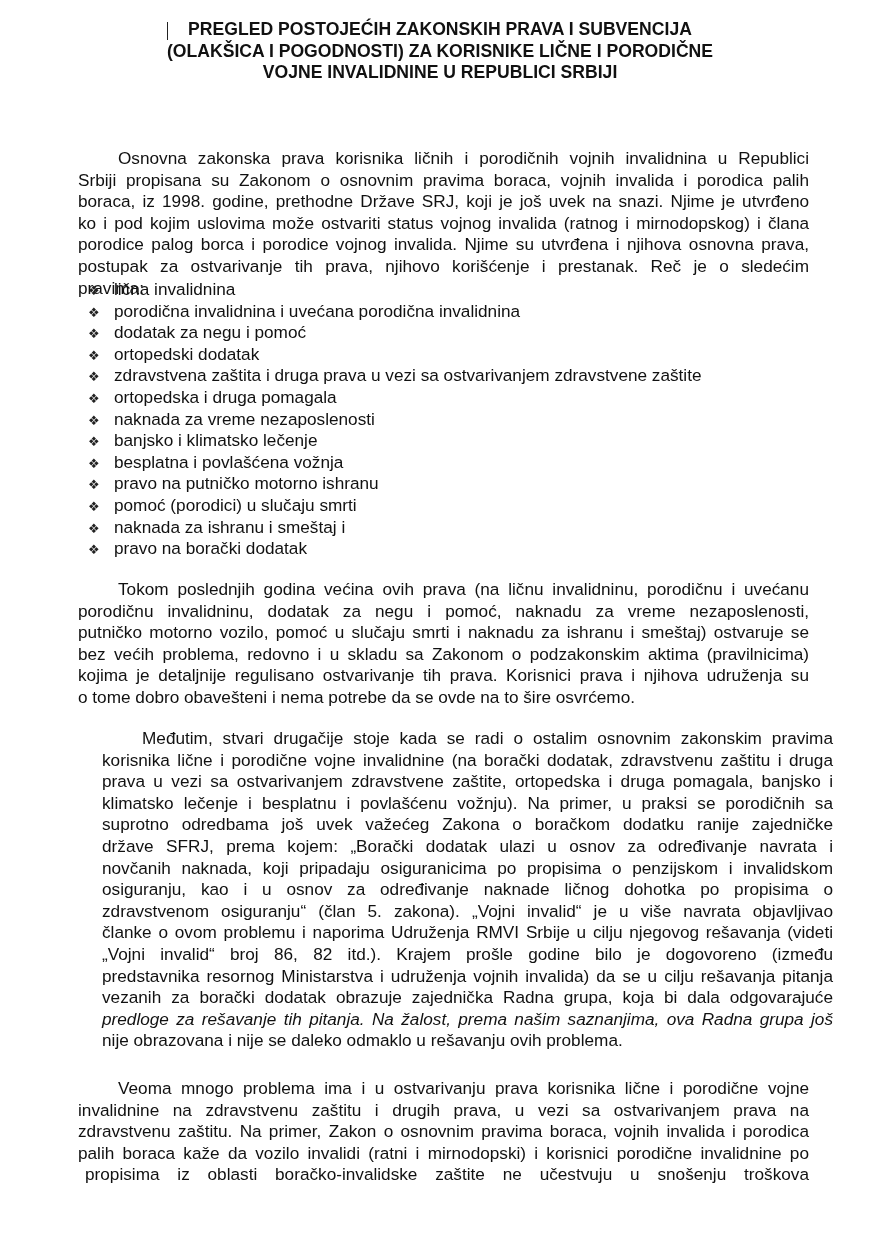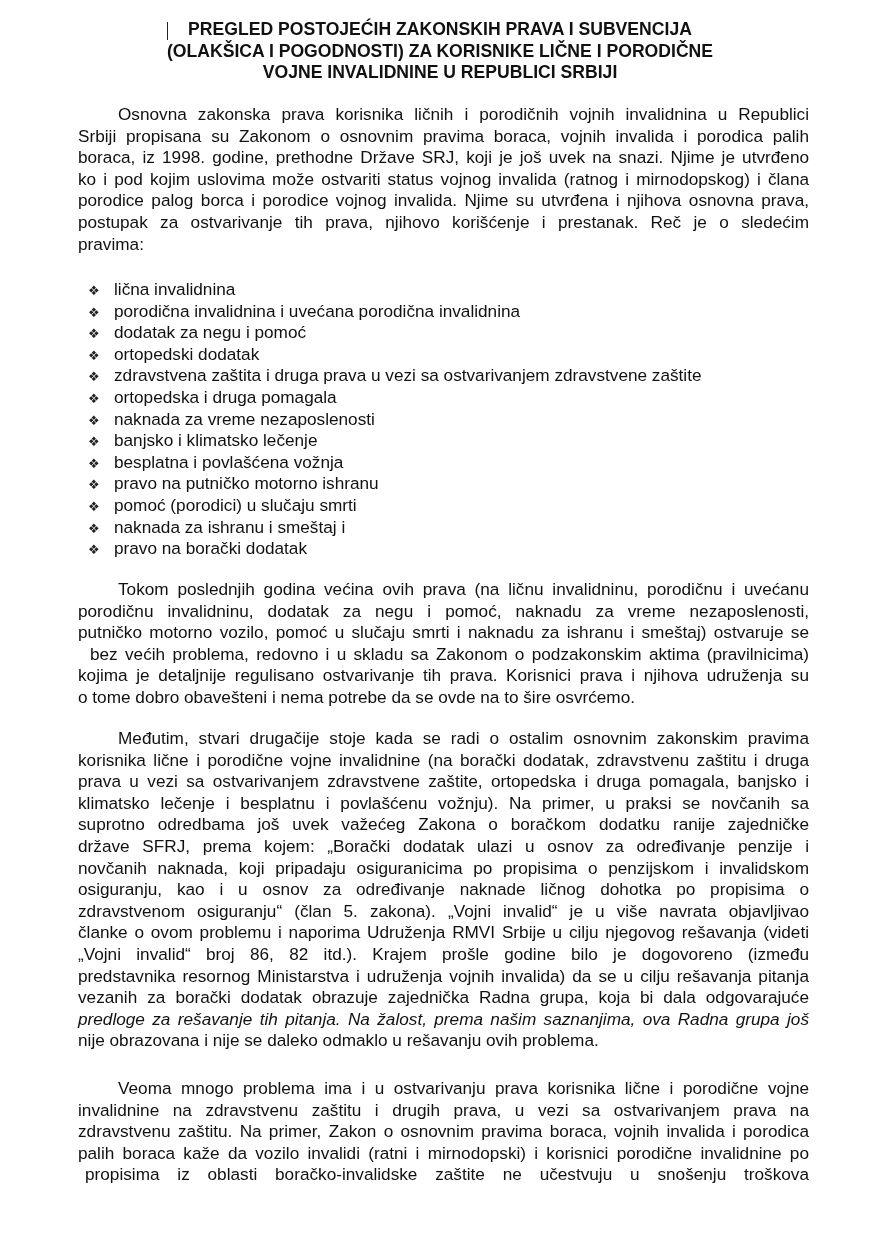--- a/index.html
+++ b/index.html
@@ -26,37 +26,37 @@
   .para .ln.last { text-align-last: left; }
   .para .ln.first { text-indent: 40px; }
   .list {
     position: absolute; left: 88px; top: 279px; margin: 0; padding: 0; list-style: none;
     font-size: 17.2px; line-height: 21.6px; color: #111;
   }
   .list li { display: flex; align-items: baseline; white-space: nowrap; height: 21.6px; }
   .list .bullet { width: 26px; font-size: 13px; color: #222; flex: 0 0 26px; }
   #p1 { top: 104px; }
   #p2 { top: 579px; }
-  #p3 { top: 728px; }
+  #p3 { top: 728px; margin-left: 24px; }
   #p4 { top: 1078px; }
 </style>
 </head>
 <body>
 
 <div class="page">
   <div class="cursor"></div>
 
   <div class="title">
     <span class="line">PREGLED POSTOJEĆIH ZAKONSKIH PRAVA I SUBVENCIJA</span>
     <span class="line">(OLAKŠICA I POGODNOSTI) ZA KORISNIKE LIČNE I PORODIČNE</span>
     <span class="line">VOJNE INVALIDNINE U REPUBLICI SRBIJI</span>
   </div>
 
   <div class="para" id="p1">
-    <span class="ln first" style="white-space: nowrap; word-spacing: 0px;">Osnovna zakonska prava korisnika ličnih i porodičnih vojnih invalidnina u Republici</span>
+    <span class="ln first" style="white-space: nowrap; word-spacing: 0px; margin-top: 44px;">Osnovna zakonska prava korisnika ličnih i porodičnih vojnih invalidnina u Republici</span>
     <span class="ln" style="white-space: nowrap; word-spacing: 0px;">Srbiji propisana su Zakonom o osnovnim pravima boraca, vojnih invalida i porodica palih</span>
     <span class="ln" style="white-space: nowrap; word-spacing: 0px;">boraca, iz 1998. godine, prethodne Države SRJ, koji je još uvek na snazi. Njime je utvrđeno</span>
     <span class="ln" style="white-space: nowrap; word-spacing: 0px;">ko i pod kojim uslovima može ostvariti status vojnog invalida (ratnog i mirnodopskog) i člana</span>
     <span class="ln" style="white-space: nowrap; word-spacing: 0px;">porodice palog borca i porodice vojnog invalida. Njime su utvrđena i njihova osnovna prava,</span>
     <span class="ln" style="white-space: nowrap; word-spacing: 0px;">postupak za ostvarivanje tih prava, njihovo korišćenje i prestanak. Reč je o sledećim</span>
     <span class="ln last">pravima:</span>
   </div>
 
   <ul class="list">
     <li>
@@ -110,32 +110,32 @@
     <li>
         <span class="bullet">❖</span>
         <span>pravo na borački dodatak</span>
       </li>
   </ul>
 
   <div class="para" id="p2">
     <span class="ln first" style="white-space: nowrap; word-spacing: 0px;">Tokom poslednjih godina većina ovih prava (na ličnu invalidninu, porodičnu i uvećanu</span>
     <span class="ln" style="white-space: nowrap; word-spacing: 0px;">porodičnu invalidninu, dodatak za negu i pomoć, naknadu za vreme nezaposlenosti,</span>
     <span class="ln" style="white-space: nowrap; word-spacing: 0px;">putničko motorno vozilo, pomoć u slučaju smrti i naknadu za ishranu i smeštaj) ostvaruje se</span>
-    <span class="ln" style="white-space: nowrap; word-spacing: 0px; margin-left: 12px;">bez većih problema, redovno i u skladu sa Zakonom o podzakonskim aktima (pravilnicima)</span>
+    <span class="ln" style="white-space: nowrap; word-spacing: 0px;">bez većih problema, redovno i u skladu sa Zakonom o podzakonskim aktima (pravilnicima)</span>
     <span class="ln" style="white-space: nowrap; word-spacing: 0px;">kojima je detaljnije regulisano ostvarivanje tih prava. Korisnici prava i njihova udruženja su</span>
     <span class="ln last">o tome dobro obavešteni i nema potrebe da se ovde na to šire osvrćemo.</span>
   </div>
 
   <div class="para" id="p3">
     <span class="ln first" style="white-space: nowrap; word-spacing: 0px;">Međutim, stvari drugačije stoje kada se radi o ostalim osnovnim zakonskim pravima</span>
     <span class="ln" style="white-space: nowrap; word-spacing: 0px;">korisnika lične i porodične vojne invalidnine (na borački dodatak, zdravstvenu zaštitu i druga</span>
     <span class="ln" style="white-space: nowrap; word-spacing: 0px;">prava u vezi sa ostvarivanjem zdravstvene zaštite, ortopedska i druga pomagala, banjsko i</span>
-    <span class="ln" style="white-space: nowrap; word-spacing: 0px;">klimatsko lečenje i besplatnu i povlašćenu vožnju). Na primer, u praksi se novčanih sa</span>
+    <span class="ln" style="white-space: nowrap; word-spacing: 0px;">klimatsko lečenje i besplatnu i povlašćenu vožnju). Na primer, u praksi se porodičnih sa</span>
     <span class="ln" style="white-space: nowrap; word-spacing: 0px;">suprotno odredbama još uvek važećeg Zakona o boračkom dodatku ranije zajedničke</span>
-    <span class="ln" style="white-space: nowrap; word-spacing: 0px;">države SFRJ, prema kojem: „Borački dodatak ulazi u osnov za određivanje penzije i</span>
+    <span class="ln" style="white-space: nowrap; word-spacing: 0px;">države SFRJ, prema kojem: „Borački dodatak ulazi u osnov za određivanje navrata i</span>
     <span class="ln" style="white-space: nowrap; word-spacing: 0px;">novčanih naknada, koji pripadaju osiguranicima po propisima o penzijskom i invalidskom</span>
     <span class="ln" style="white-space: nowrap; word-spacing: 0px;">osiguranju, kao i u osnov za određivanje naknade ličnog dohotka po propisima o</span>
     <span class="ln" style="white-space: nowrap; word-spacing: 0px;">zdravstvenom osiguranju“ (član 5. zakona). „Vojni invalid“ je u više navrata objavljivao</span>
     <span class="ln" style="white-space: nowrap; word-spacing: 0px;">članke o ovom problemu i naporima Udruženja RMVI Srbije u cilju njegovog rešavanja (videti</span>
     <span class="ln" style="white-space: nowrap; word-spacing: 0px;">„Vojni invalid“ broj 86, 82 itd.). Krajem prošle godine bilo je dogovoreno (između</span>
     <span class="ln" style="white-space: nowrap; word-spacing: 0px;">predstavnika resornog Ministarstva i udruženja vojnih invalida) da se u cilju rešavanja pitanja</span>
     <span class="ln" style="white-space: nowrap; word-spacing: 0px;">vezanih za borački dodatak obrazuje zajednička Radna grupa, koja bi dala odgovarajuće</span>
     <span class="ln" style="white-space: nowrap; word-spacing: 0px; font-style: italic;">predloge za rešavanje tih pitanja. Na žalost, prema našim saznanjima, ova Radna grupa još</span>
     <span class="ln last">nije obrazovana i nije se daleko odmaklo u rešavanju ovih problema.</span>
   </div>

